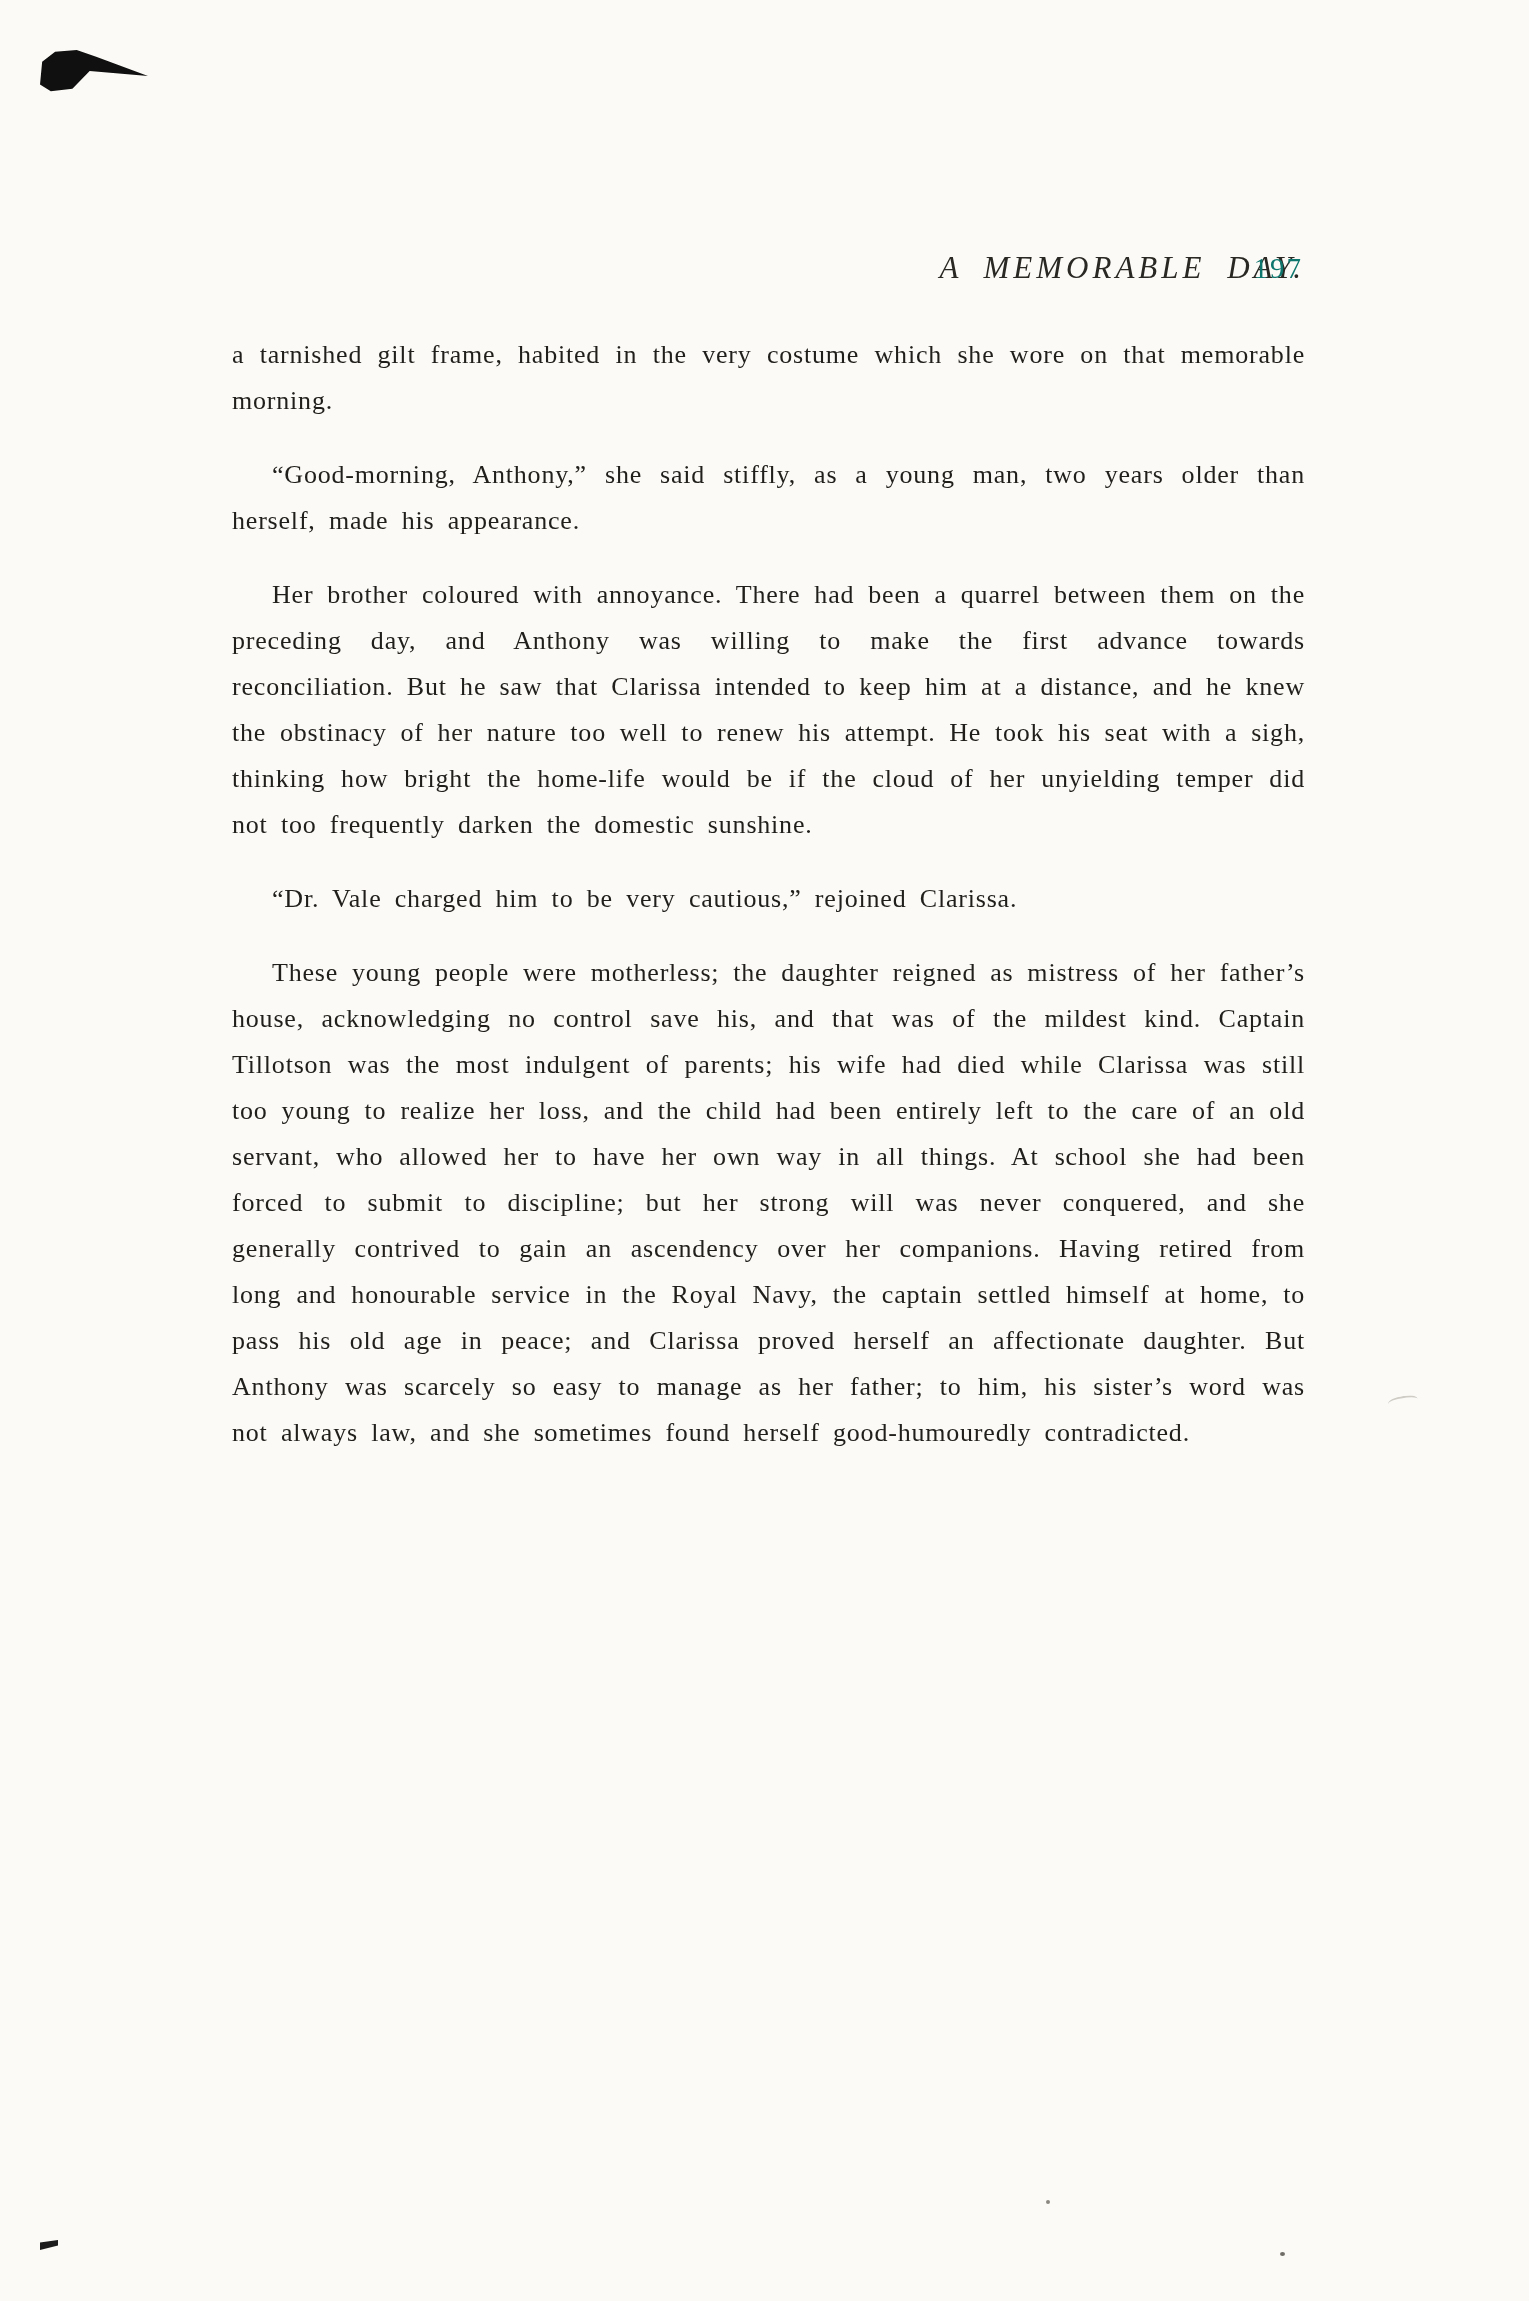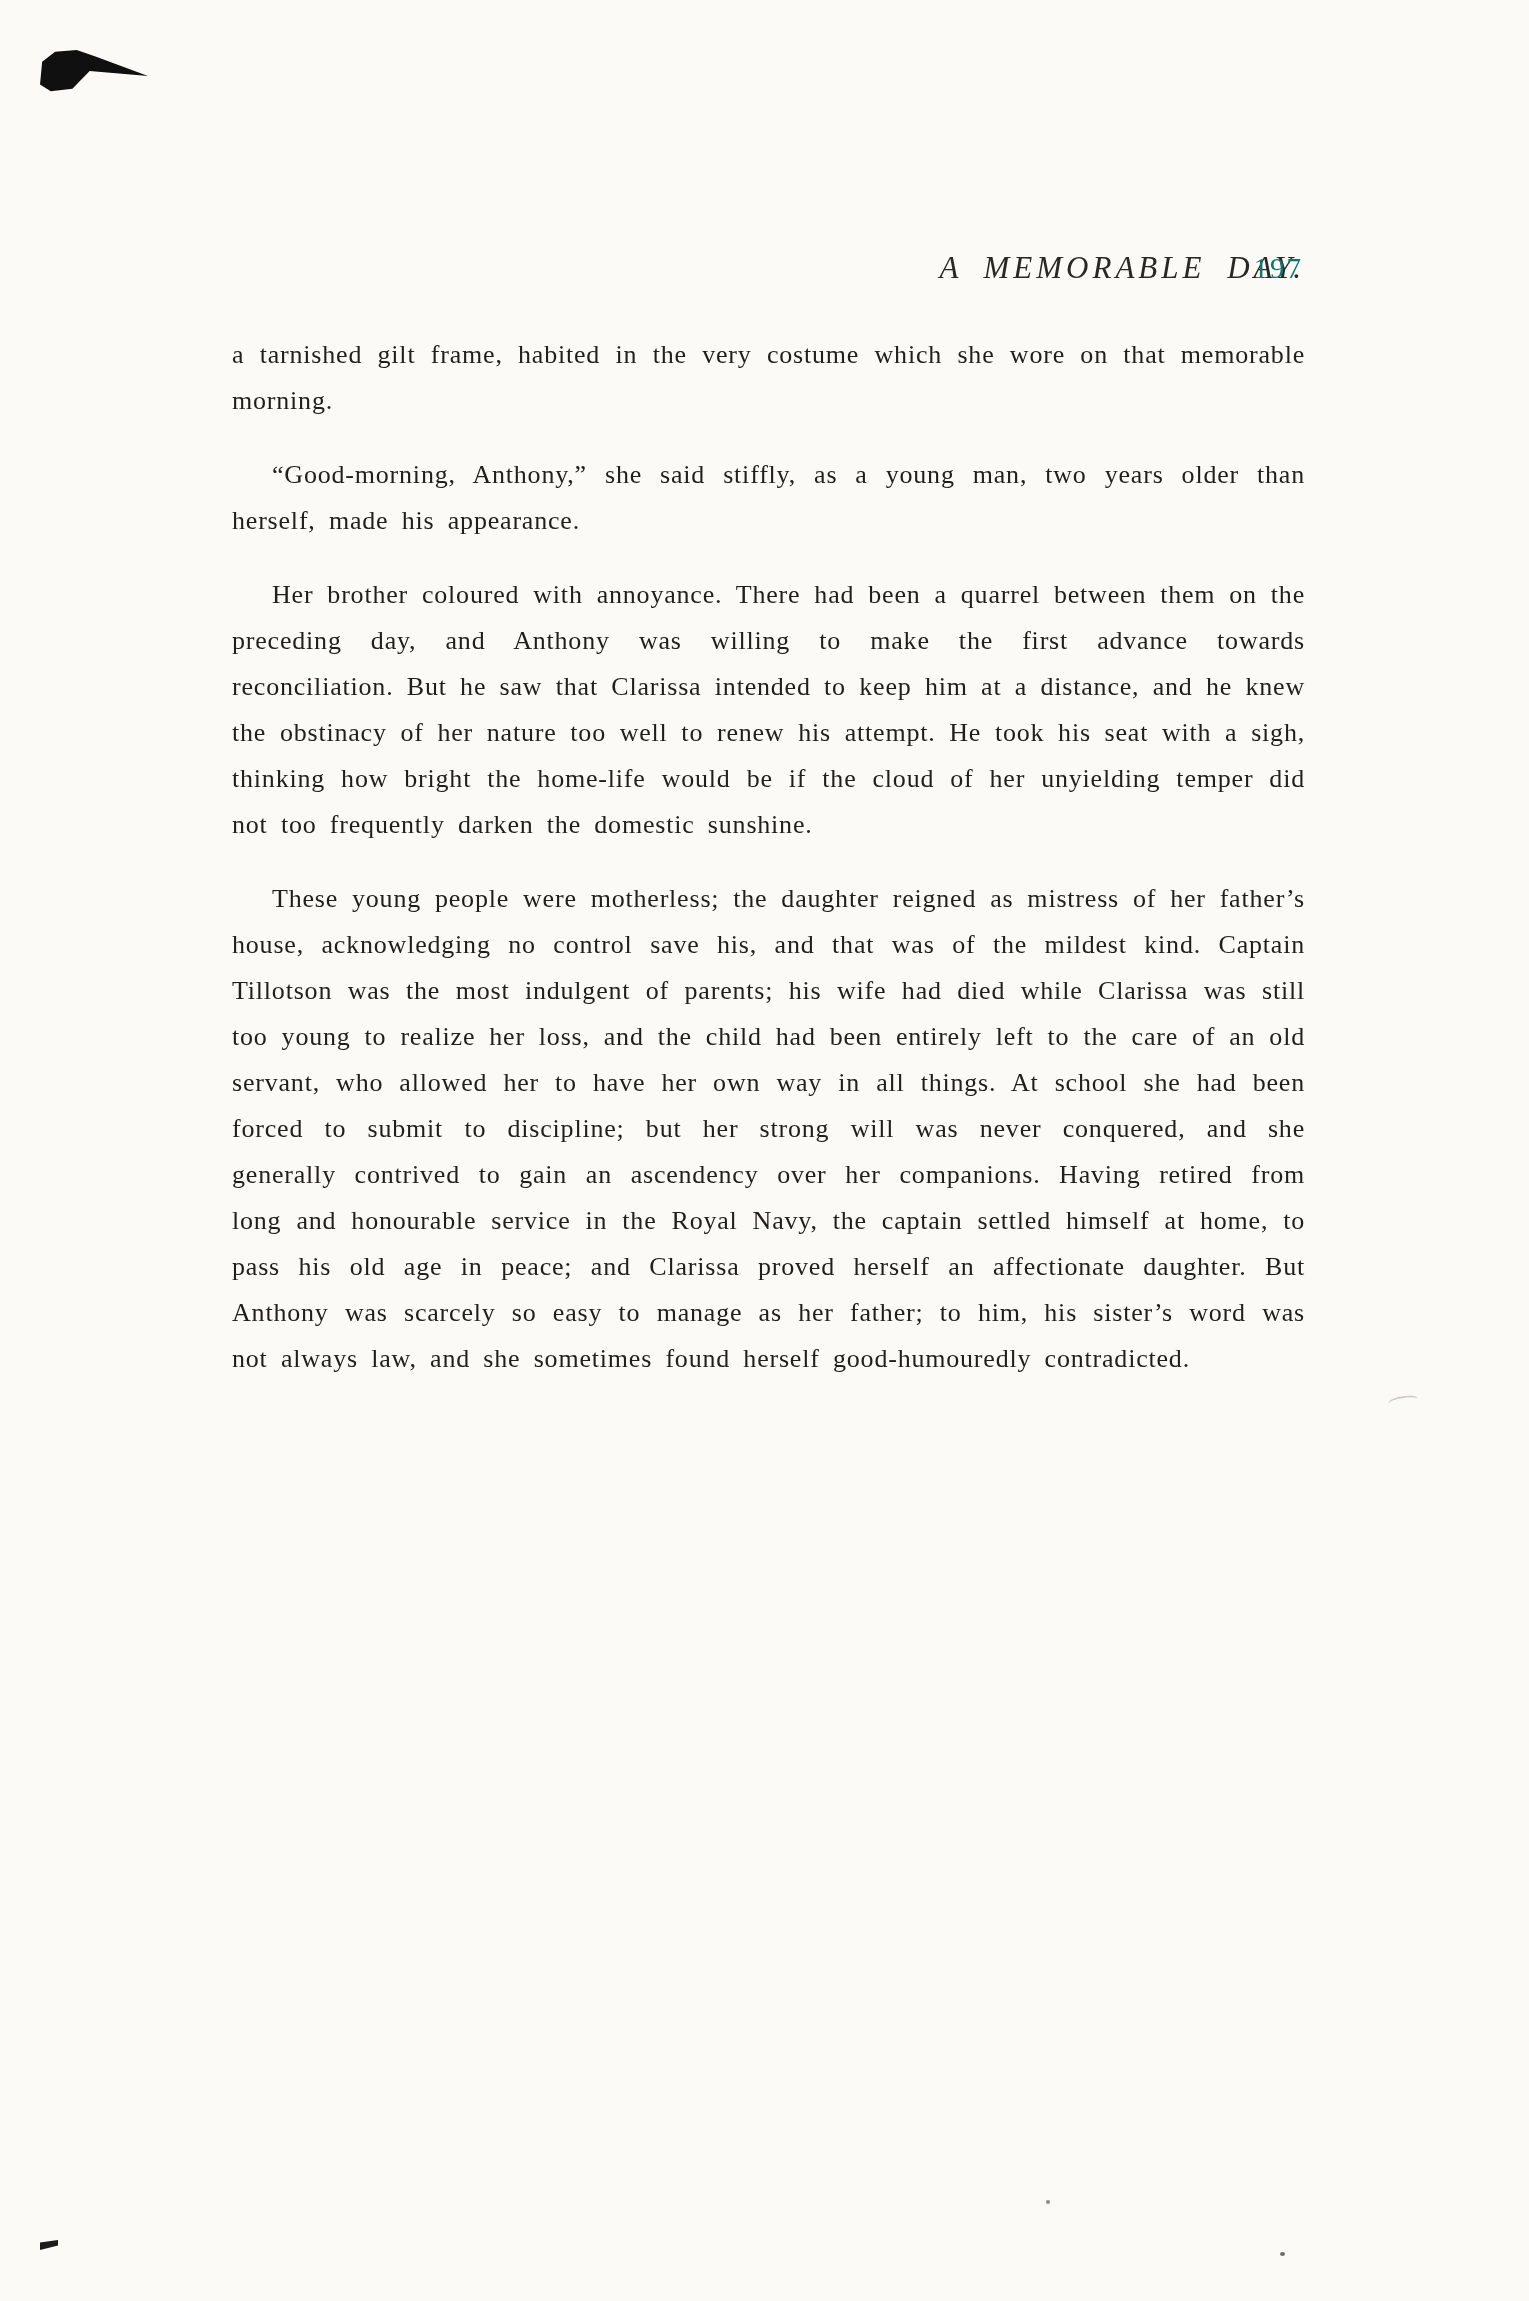--- a/index.html
+++ b/index.html
@@ -126,17 +126,18 @@
 
     <header class="page-header">
       <div class="running-title">A MEMORABLE DAY.</div>
       <div class="page-number">197</div>
     </header>
 
     <main class="body-text">
       <p>a tarnished gilt frame, habited in the very costume which she wore on that memorable morning.</p>
       <p class="indent">“Good-morning, Anthony,” she said stiffly, as a young man, two years older than herself, made his appearance.</p>
       <p class="indent">Her brother coloured with annoyance. There had been a quarrel between them on the preceding day, and Anthony was willing to make the first advance towards reconciliation. But he saw that Clarissa intended to keep him at a distance, and he knew the obstinacy of her nature too well to renew his attempt. He took his seat with a sigh, thinking how bright the home-life would be if the cloud of her unyielding temper did not too frequently darken the domestic sunshine.</p>
+      <p class="indent">“Dr. Vale charged him to be very cautious,” rejoined Clarissa.</p>
       <p class="indent">These young people were motherless; the daughter reigned as mistress of her father’s house, acknowledging no control save his, and that was of the mildest kind. Captain Tillotson was the most indulgent of parents; his wife had died while Clarissa was still too young to realize her loss, and the child had been entirely left to the care of an old servant, who allowed her to have her own way in all things. At school she had been forced to submit to discipline; but her strong will was never conquered, and she generally contrived to gain an ascendency over her companions. Having retired from long and honourable service in the Royal Navy, the captain settled himself at home, to pass his old age in peace; and Clarissa proved herself an affectionate daughter. But Anthony was scarcely so easy to manage as her father; to him, his sister’s word was not always law, and she sometimes found herself good-humouredly contradicted.</p>
     </main>
 
   </div>
 </div>
 
 </body></html>

